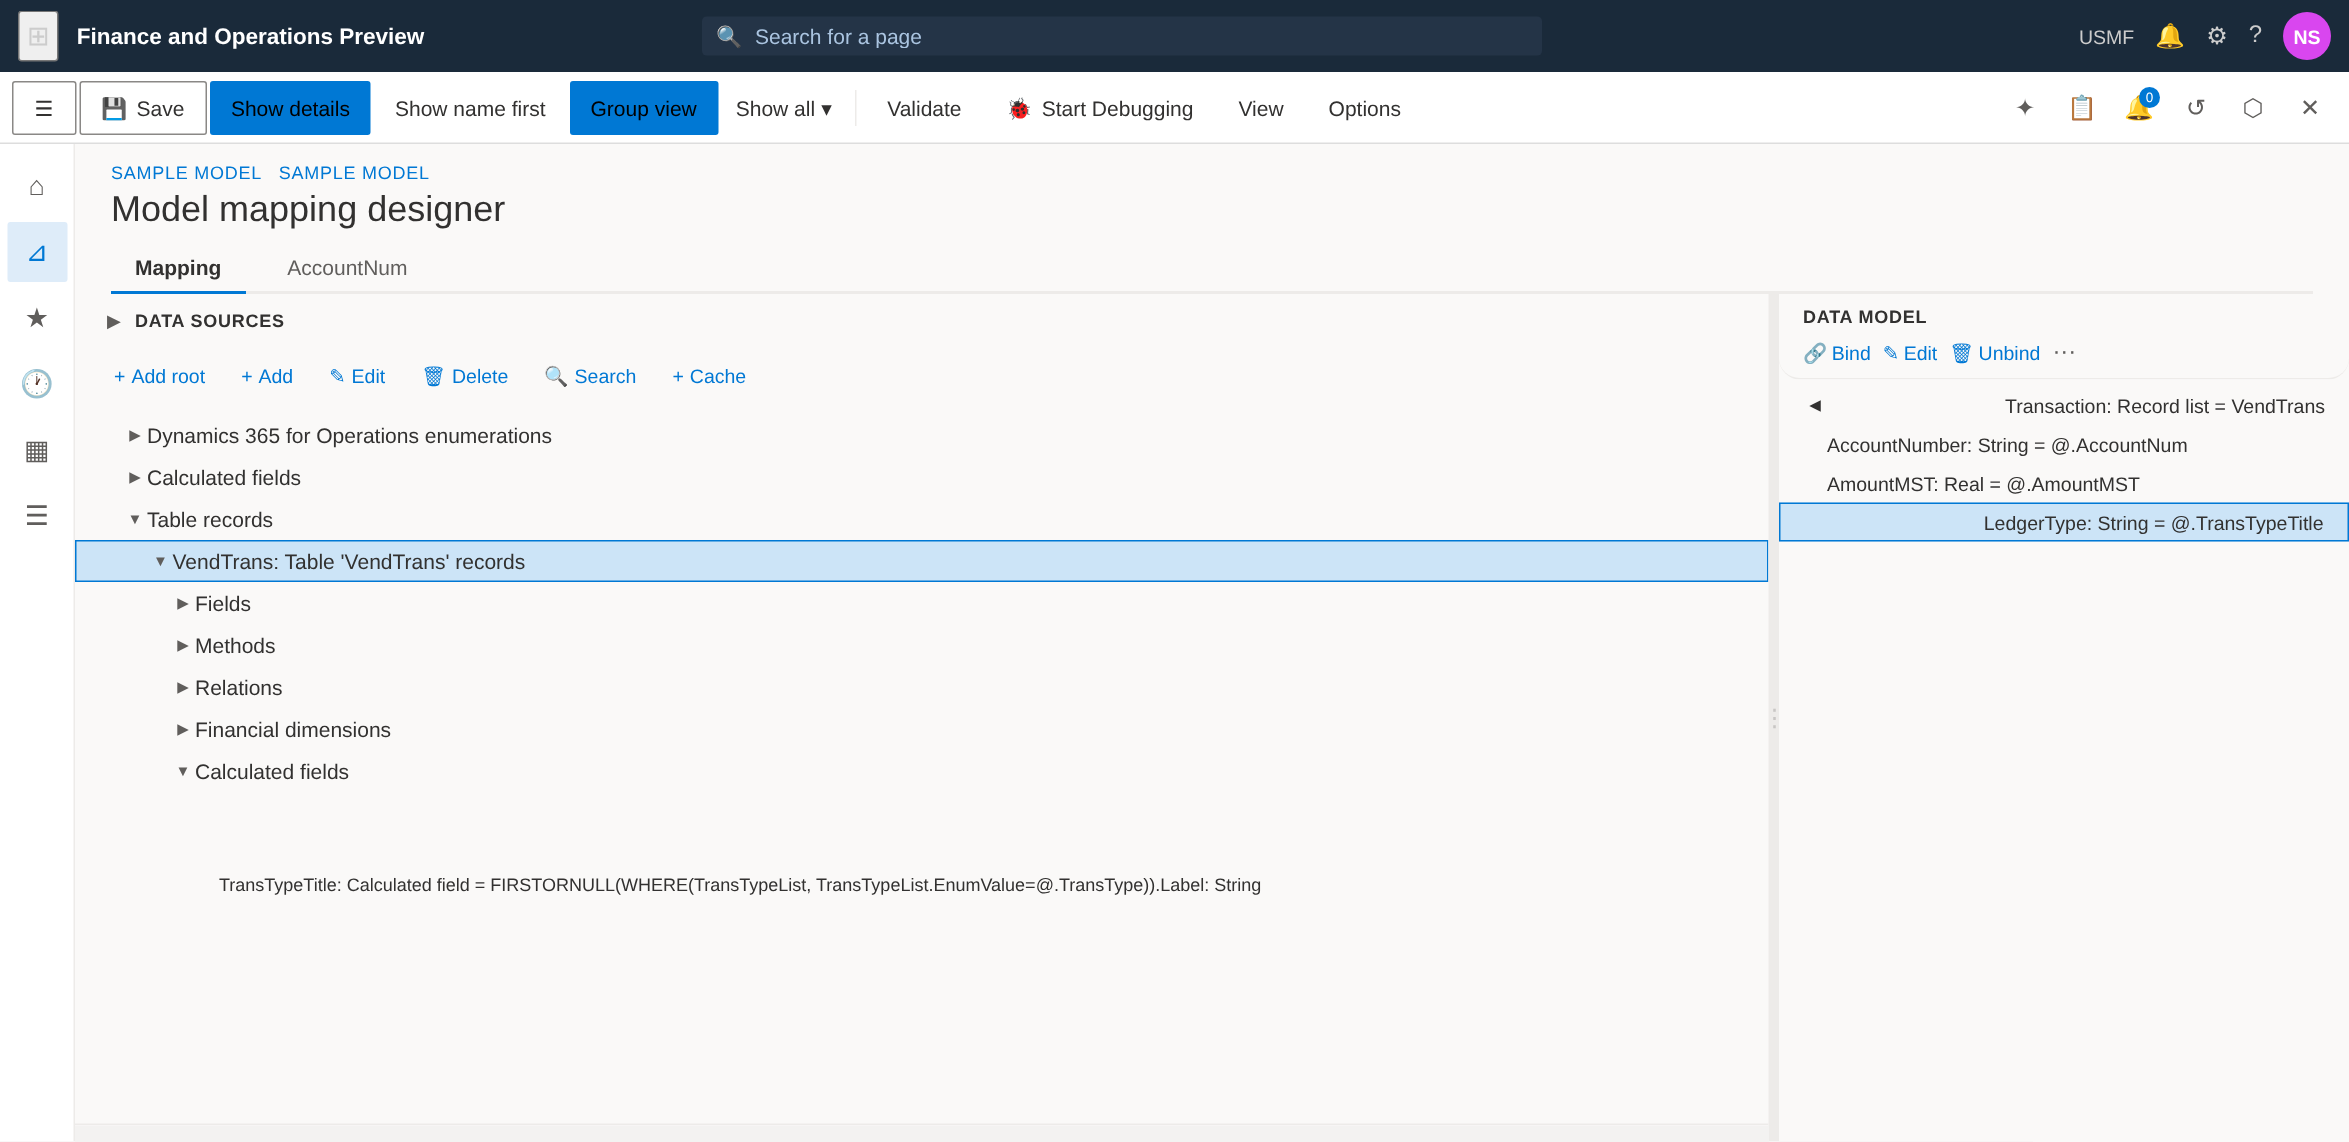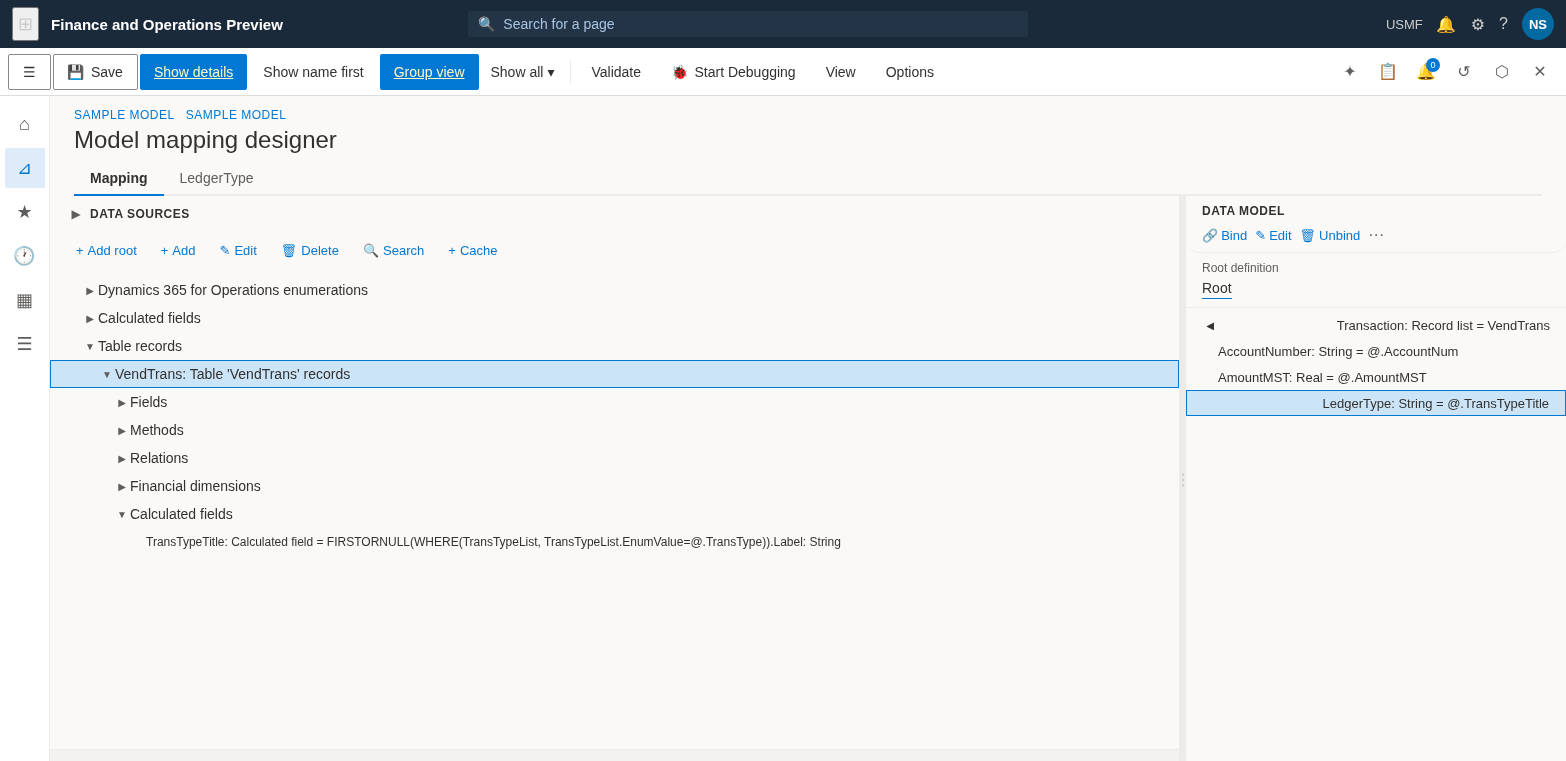--- a/index.html
+++ b/index.html
@@ -61,21 +61,21 @@
       color: #ccc;
       font-size: 16px;
       cursor: pointer;
       background: none;
       border: none;
     }
     .nav-avatar {
       width: 32px;
       height: 32px;
       border-radius: 50%;
-      background: #0369a1;
+      background: #d946ef;
       color: #fff;
       display: flex;
       align-items: center;
       justify-content: center;
       font-size: 13px;
       font-weight: 600;
     }
 
     
     .toolbar {
@@ -100,22 +100,21 @@
       background: transparent;
       color: #323130;
     }
     .toolbar-btn.primary {
       background: #fff;
       border: 1px solid #8a8886;
       color: #323130;
     }
     .toolbar-btn.active-blue {
       background: #0078d4;
-      color: #fef9c3;
-      text-decoration: underline;
+      color: #000000;
     }
     .toolbar-separator { width: 1px; height: 24px; background: #edebe9; margin: 0 4px; }
     .toolbar-btn-dropdown {
       height: 36px;
       padding: 0 10px;
       border: none;
       background: transparent;
       cursor: pointer;
       font-size: 14px;
       display: flex;
@@ -188,21 +187,21 @@
       margin-bottom: 4px;
     }
     .page-title {
       font-size: 24px;
       font-weight: 300;
       color: #323130;
       margin-bottom: 8px;
     }
     .tab-bar {
       display: flex;
-      gap: 0;
+      gap: 12px;
       border-bottom: 2px solid #edebe9;
     }
     .tab-item {
       padding: 8px 16px;
       font-size: 14px;
       color: #605e5c;
       cursor: pointer;
       border-bottom: 2px solid transparent;
       margin-bottom: -2px;
     }
@@ -297,21 +296,21 @@
       justify-content: center;
       font-size: 10px;
       color: #605e5c;
       flex-shrink: 0;
     }
     .tree-label { flex: 1; }
 
     .tree-item-l1 { padding-left: 32px; }
     .tree-item-l2 { padding-left: 48px; }
     .tree-item-l3 { padding-left: 64px; }
-    .tree-item-l4 { padding-left: 80px; }
+    .tree-item-l4 { padding-left: 80px; margin-top: 48px; }
 
     .selected-row {
       background: #cce4f7;
       border: 1px solid #0078d4;
     }
 
     
     .splitter {
       width: 6px;
       background: #edebe9;
@@ -508,21 +507,21 @@
   <div class="main-content">
     <div class="page-header">
       <div class="breadcrumb">
         <span>SAMPLE MODEL</span>
         &nbsp;
         <span>SAMPLE MODEL</span>
       </div>
       <div class="page-title">Model mapping designer</div>
       <div class="tab-bar">
         <div class="tab-item active">Mapping</div>
-        <div class="tab-item">LedgerType</div>
+        <div class="tab-item">AccountNum</div>
       </div>
     </div>
 
     <div class="split-area">
 
       <div class="data-sources-panel">
         <div class="panel-header">
           <button class="panel-collapse-btn">▶</button>
           <span class="panel-title">DATA SOURCES</span>
         </div>
@@ -619,24 +618,20 @@
               <span>✎</span>
               <span>Edit</span>
             </button>
             <button class="dm-toolbar-btn">
               <span>🗑</span>
               <span>Unbind</span>
             </button>
             <button class="dm-toolbar-more">···</button>
           </div>
         </div>
-        <div class="dm-root-def">
-          <div class="dm-root-label">Root definition</div>
-          <div class="dm-root-value">Root</div>
-        </div>
         <div class="dm-content">
 
           <div class="dm-tree-item">
             <span class="tree-chevron" style="color:#323130;">◀</span>
             <span class="tree-label" style="font-size:13px;text-align:right;">Transaction: Record list = VendTrans</span>
           </div>
 
           <div class="dm-tree-item dm-l1">
             <span class="tree-label" style="font-size:13px;">AccountNumber: String = @.AccountNum</span>
           </div>

